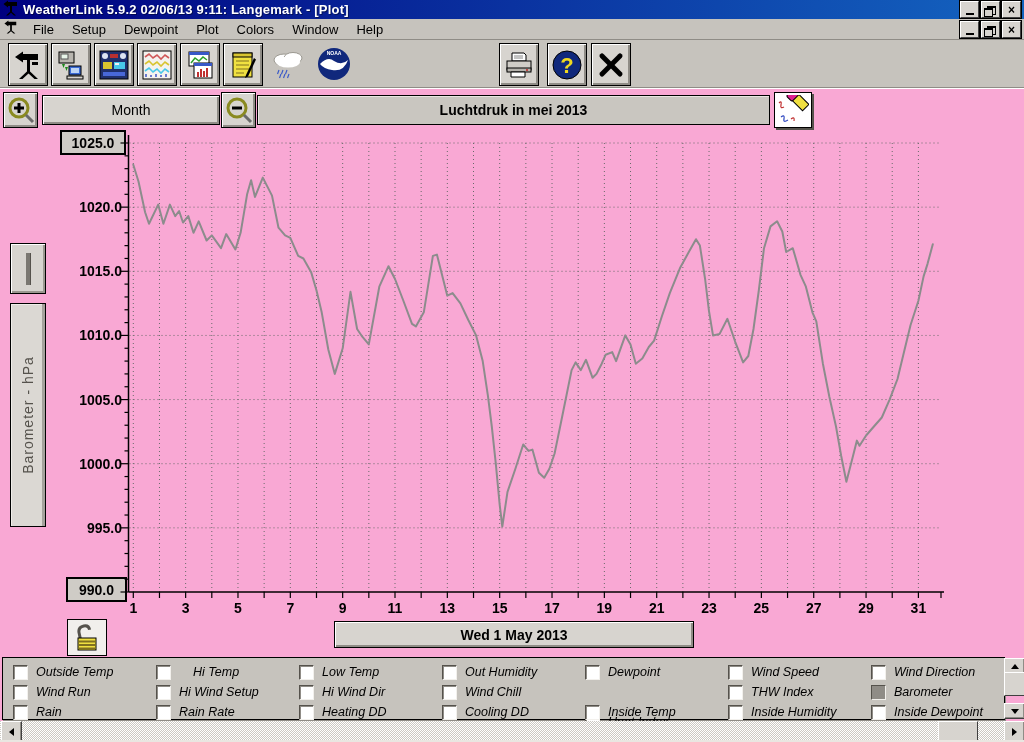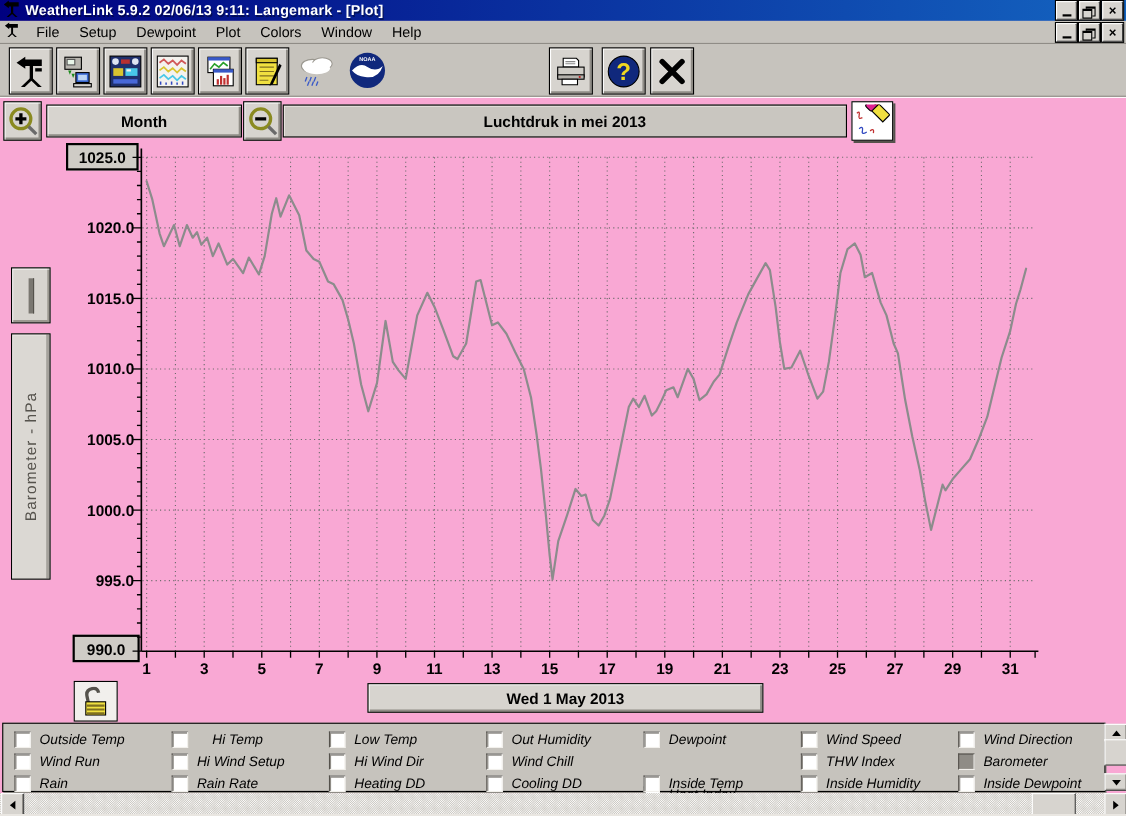--- a/index.html
+++ b/index.html
@@ -32,21 +32,21 @@
   #menubar .winbtns{position:absolute;right:0;top:2px;}
   
   #toolbar{position:absolute;left:0;top:40px;width:1024px;height:47px;background:#c6c3bd;
            border-bottom:1px solid #8f8c86;box-shadow:0 1px 0 #fff;}
   .tb-btn{position:absolute;top:3px;width:38px;height:41px;display:flex;align-items:center;justify-content:center;}
   .tb-flat{position:absolute;top:3px;width:40px;height:41px;display:flex;align-items:center;justify-content:center;}
   
   .zoom-btn{position:absolute;width:33px;height:34px;display:flex;align-items:center;justify-content:center;}
   #period-btn{position:absolute;left:42px;top:95px;width:176px;height:28px;
               display:flex;align-items:center;justify-content:center;
-              font-weight:bold;font-size:14px;}
+              font-weight:normal;font-size:14px;}
   #plot-title-box{position:absolute;left:257px;top:95px;width:511px;height:28px;
                   background:#c9c6c0;border:1px solid #000;
                   box-shadow:inset 1px 1px 0 #e9e6e1;
                   display:flex;align-items:center;justify-content:center;
                   font-weight:bold;font-size:14px;}
   
   #crosshair-btn{position:absolute;left:10px;top:243px;width:34px;height:49px;
                  display:flex;align-items:center;justify-content:center;}
   #crosshair-btn .vline{width:4px;height:32px;background:#7a7771;border-right:1px solid #55524c;}
   #ylabel-bar{position:absolute;left:10px;top:303px;width:34px;height:222px;

